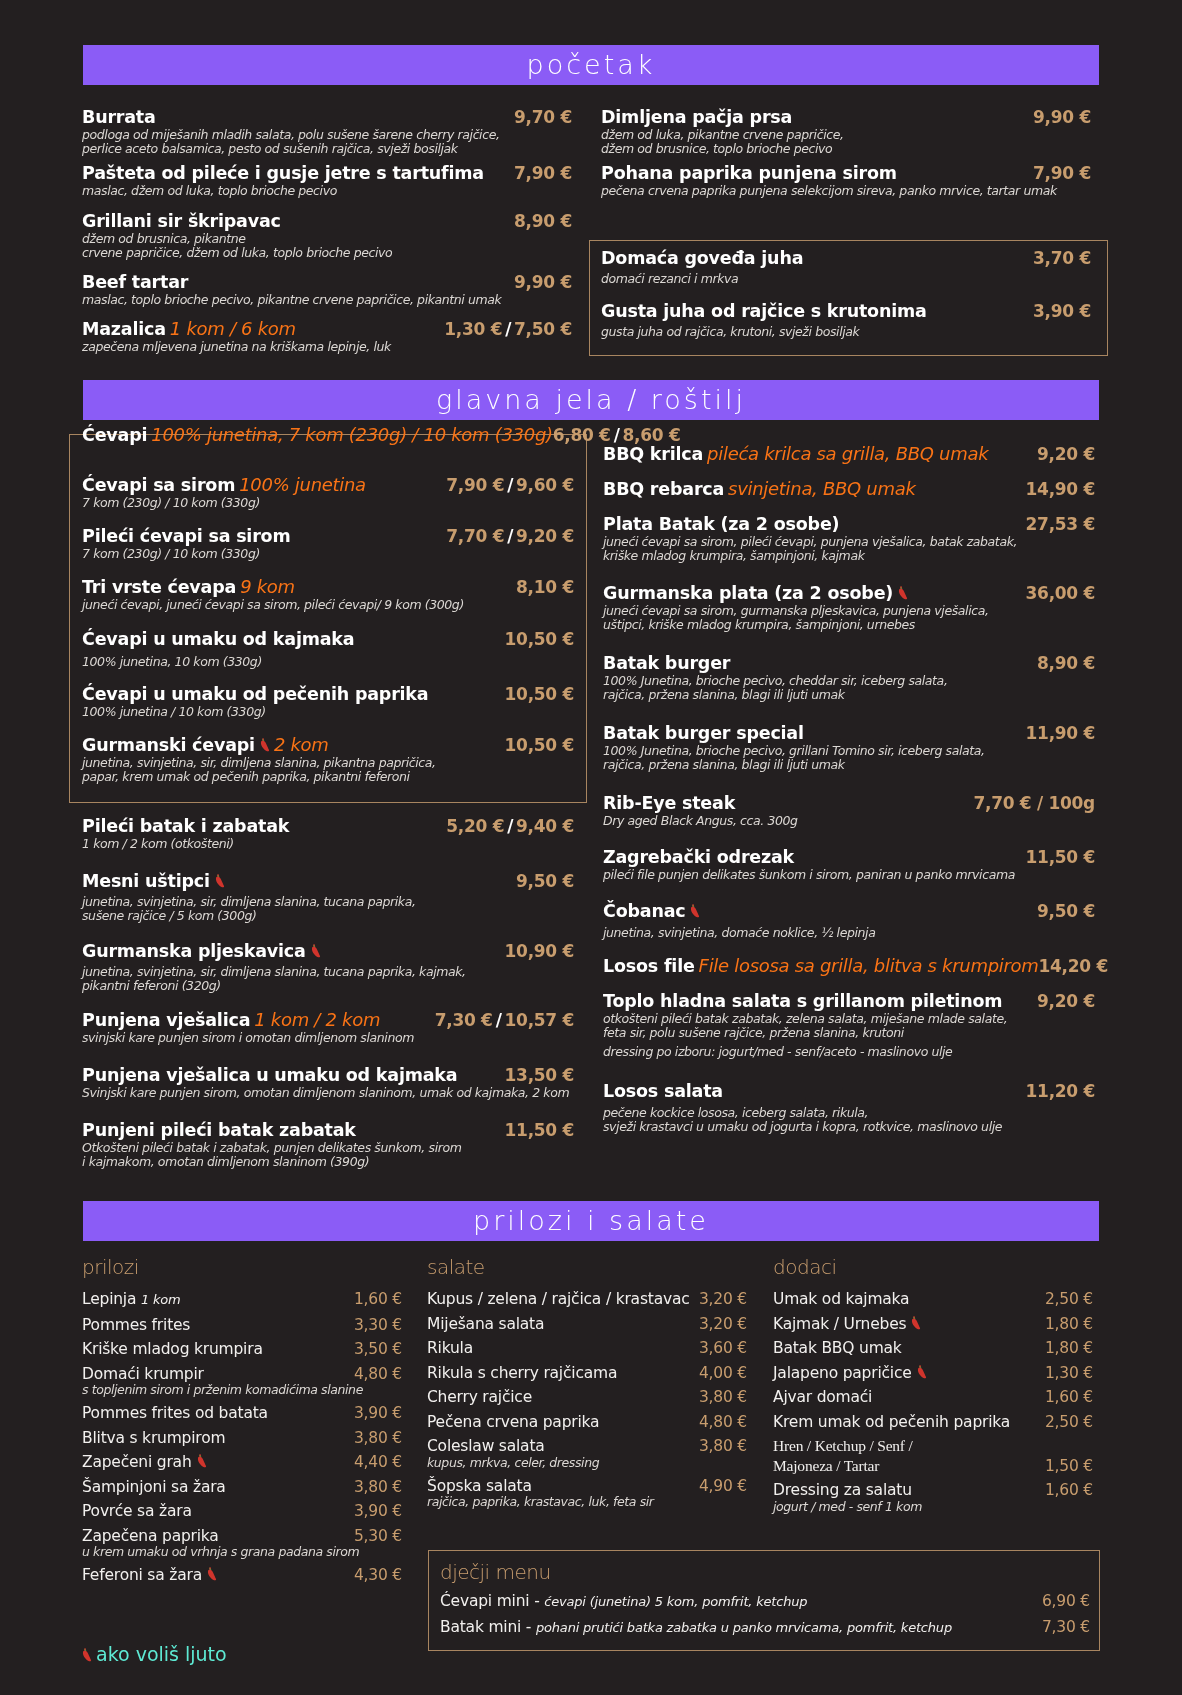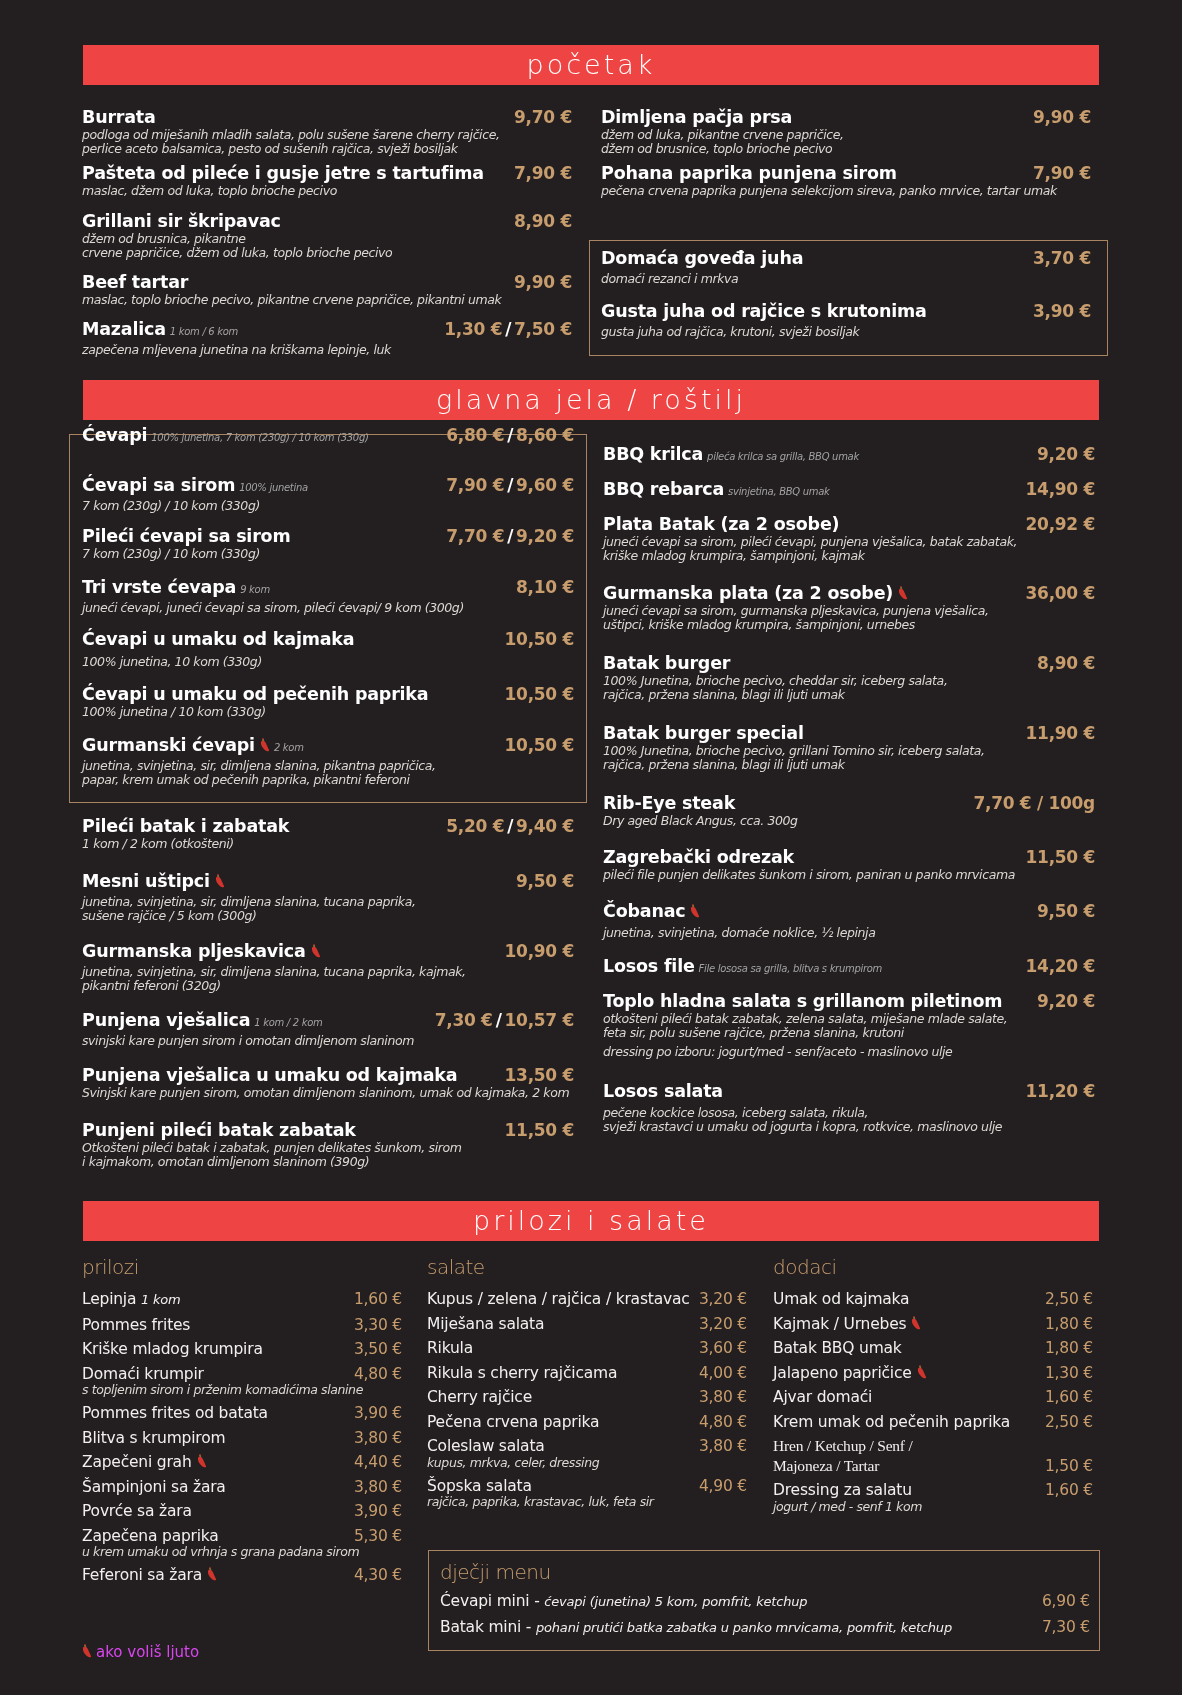--- a/index.html
+++ b/index.html
@@ -1,28 +1,28 @@
 <!DOCTYPE html>
 <html><head>
 <meta charset="utf-8">
 <style>
   * { box-sizing: border-box; margin: 0; padding: 0; }
   html, body { width: 1182px; height: 1695px; background: #231f20; overflow: hidden; }
   body { font-family: "DejaVu Sans", sans-serif; color: #ffffff; position: relative; }
 
   .banner {
     position: absolute; left: 83px; width: 1016px; height: 40px;
-    background: #ef4444; color: #ffffff; text-align: center;
+    background: #8b5cf6; color: #ffffff; text-align: center;
     font-size: 27px; font-weight: 300; letter-spacing: 3px; line-height: 40px;
   }
   .col { position: absolute; }
   .item { position: relative; }
   .row { display: flex; justify-content: space-between; align-items: baseline; }
   .name { font-weight: bold; font-size: 17.5px; letter-spacing: -0.2px; line-height: 22px; white-space: nowrap; }
-  .name .note { font-weight: normal; font-style: italic; font-size: 10px; color: #a3a3a3; margin-left: 4px; letter-spacing: -0.3px; }
+  .name .note { font-weight: normal; font-style: italic; font-size: 18px; color: #f97316; margin-left: 4px; letter-spacing: -0.3px; }
   .price { font-weight: bold; font-size: 17px; color: #c89d6e; white-space: nowrap; letter-spacing: -0.3px; }
   .price .sep { color: #ffffff; margin: 0 3px; }
   .desc { font-style: italic; font-size: 12.5px; color: #dcd8d4; line-height: 13.5px; letter-spacing: -0.4px; white-space: pre-line; }
   .box { position: absolute; border: 1px solid #a88560; }
   .chili { display: inline-block; width: 11px; height: 14px; margin-left: 4px; vertical-align: -1px; }
 
   .sub-h { font-size: 20px; color: #c89d6e; font-weight: 300; line-height: 34px; letter-spacing: -0.5px; }
   .s-row { display: flex; justify-content: space-between; font-size: 15.5px; line-height: 24.5px; color: #f2f0ee; letter-spacing: -0.2px; }
   .s-row .p { color: #c89d6e; white-space: nowrap; }
   .s-row .note { font-style: italic; font-size: 13px; }
@@ -236,21 +236,21 @@
   </div>
   <div class="item" style="height:35px;">
     <div class="row">
         <span class="name"><span>BBQ rebarca</span><span class="note">svinjetina,  BBQ umak</span></span>
         <span class="price">14,90 €</span>
       </div>
   </div>
   <div class="item" style="height:69px;">
     <div class="row">
         <span class="name">Plata Batak (za 2 osobe)</span>
-        <span class="price">20,92 €</span>
+        <span class="price">27,53 €</span>
       </div>
     <div class="desc">juneći ćevapi sa sirom, pileći ćevapi, punjena vješalica, batak zabatak,
 kriške mladog krumpira, šampinjoni, kajmak</div>
   </div>
   <div class="item" style="height:70px;">
     <div class="row">
         <span class="name"><span>Gurmanska plata (za 2 osobe)</span><svg class="chili">
             <use href="#chili"></use>
           </svg></span>
         <span class="price">36,00 €</span>
@@ -464,17 +464,17 @@
   <div class="s-row">
       <span><span>Ćevapi mini -</span> <span class="note">ćevapi (junetina) 5 kom, pomfrit, ketchup</span></span>
       <span class="p">6,90 €</span>
     </div>
   <div class="s-row">
       <span><span>Batak mini -</span> <span class="note">pohani prutići batka zabatka u panko mrvicama, pomfrit, ketchup</span></span>
       <span class="p">7,30 €</span>
     </div>
 </div>
 
-<div class="col" style="left:81px; top:1643px; font-size:15px; color:#d946ef;">
+<div class="col" style="left:81px; top:1643px; font-size:19px; color:#5eead4;">
   <svg class="chili" style="margin-left:0; margin-right:4px;">
       <use href="#chili"></use>
     </svg><span>ako voliš ljuto</span>
 </div>
 
 </body></html>

